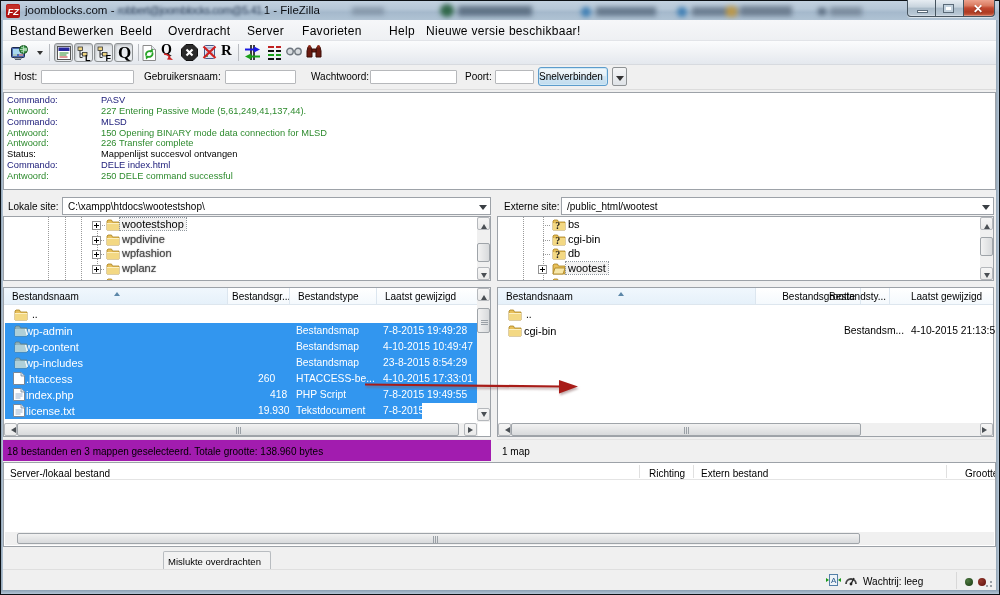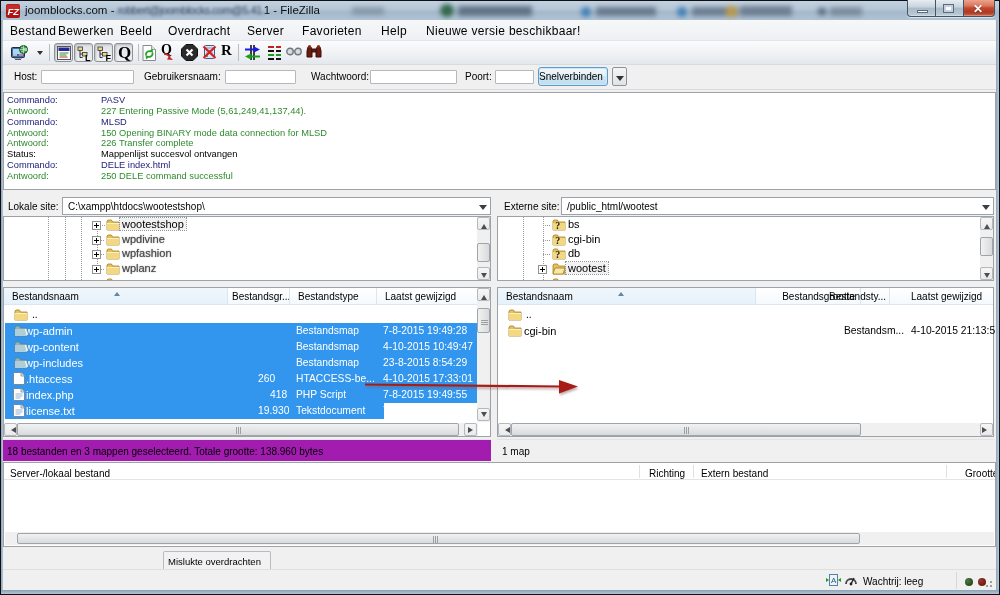--- a/index.html
+++ b/index.html
@@ -154,21 +154,21 @@
     <div class="abs" style="left:9px;top:2px;color:#fff;font-size:12px;font-weight:bold;text-shadow:0 1px 1px #7d2413;">✕</div>
   </div>
 
 <div class="abs" id="menubar">
   <span style="left:7px;">Bestand</span>
   <span style="left:55px;">Bewerken</span>
   <span style="left:117px;">Beeld</span>
   <span style="left:165px;">Overdracht</span>
   <span style="left:244px;">Server</span>
   <span style="left:299px;">Favorieten</span>
-  <span style="left:378px;">Help</span>
+  <span style="left:386px;">Help</span>
   <span style="left:423px;">Nieuwe versie beschikbaar!</span>
 </div>
 
 <div class="abs" id="toolbar">
 
   <svg class="abs" style="left:8px;top:4px;" width="17" height="17">
     <rect x="0.5" y="2.5" width="13" height="10" rx="1" fill="#4a68b0" stroke="#1c2a4c"></rect>
     <rect x="2" y="4" width="10" height="5" fill="#a8d8f0"></rect>
     <path d="M2,10 h4" stroke="#c8e8c8" stroke-width="1.5"></path>
     <path d="M8,10 h4" stroke="#e09090" stroke-width="1.5"></path>
@@ -456,21 +456,21 @@
     </div>
   <div class="frow sel" style="top:99px;width:473px;">
       <svg class="abs" style="left:8px;top:1px;" width="12" height="13">
         <use href="#sym-doct"></use>
       </svg>
       <span class="fcell" style="left:21px;font-size:11px;">index.php</span>
       <span class="fcell" style="left:265px;">418</span>
       <span class="fcell" style="left:291px;">PHP Script</span>
       <span class="fcell" style="left:378px;">7-8-2015 19:49:55</span>
     </div>
-  <div class="frow sel" style="top:115px;width:379px;">
+  <div class="frow sel" style="top:115px;width:417px;">
       <svg class="abs" style="left:8px;top:1px;" width="12" height="13">
         <use href="#sym-doct"></use>
       </svg>
       <span class="fcell" style="left:21px;font-size:11px;">license.txt</span>
       <span class="fcell" style="left:253px;">19.930</span>
       <span class="fcell" style="left:291px;">Tekstdocument</span>
       <span class="fcell" style="left:378px;">7-8-2015 19:49:55</span>
     </div>
 
   <div class="sb-track" style="right:0;top:0;width:13px;height:134px;"></div>

